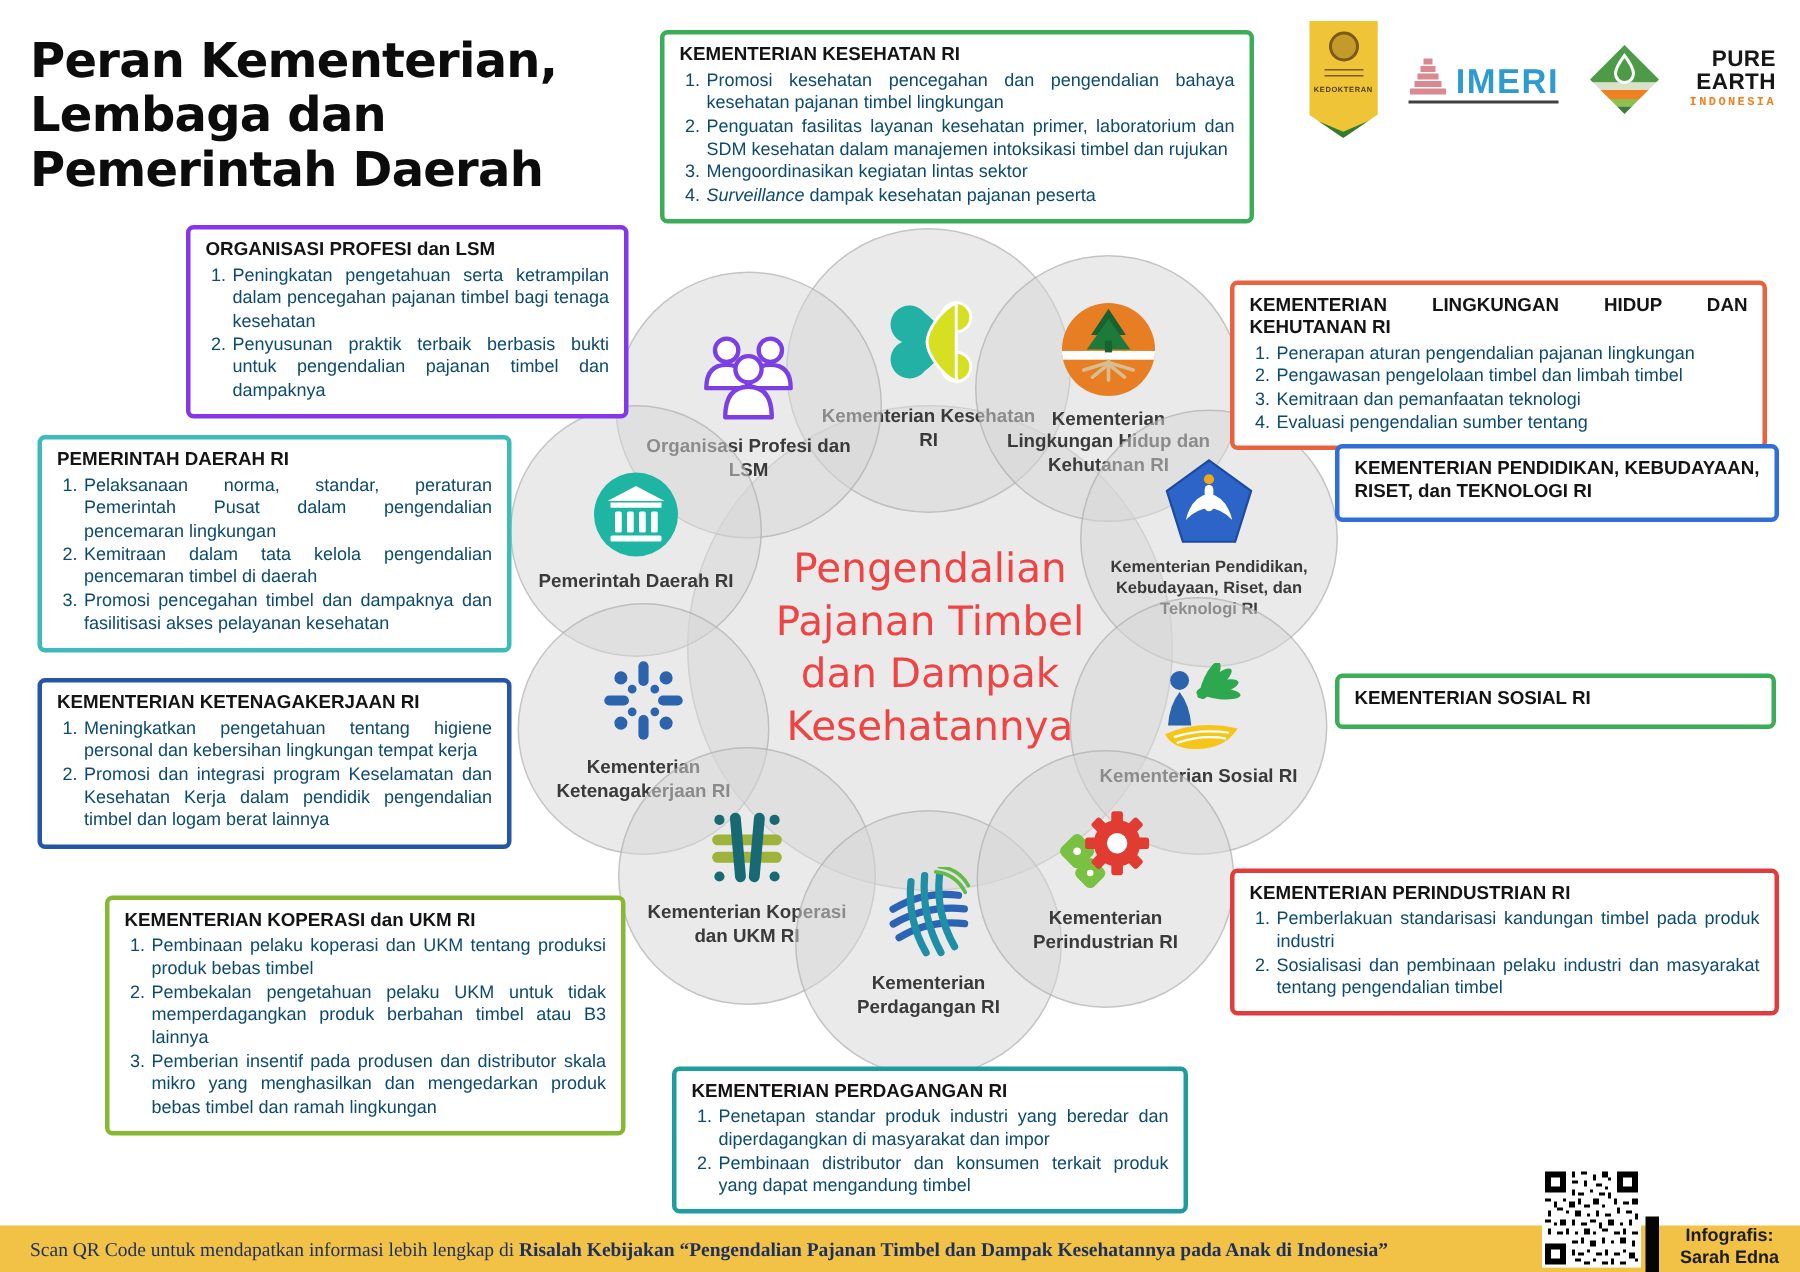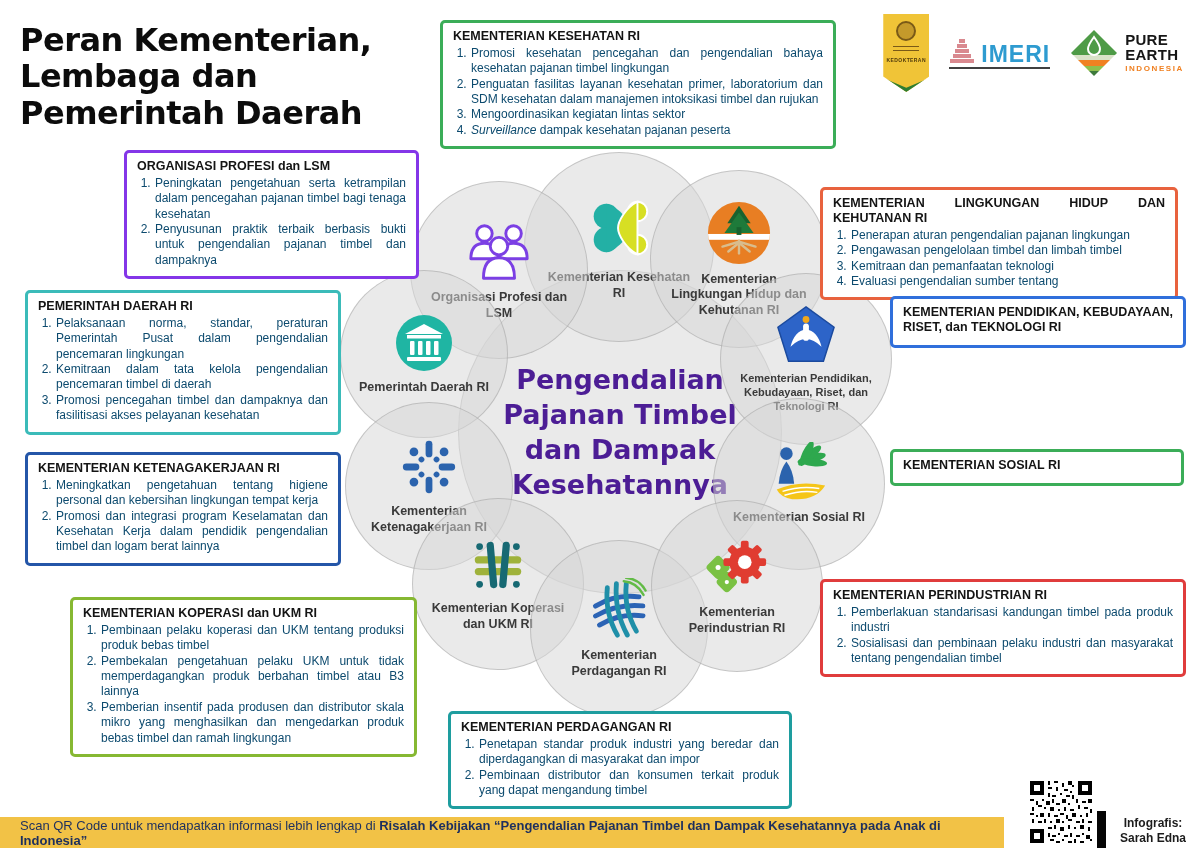--- a/index.html
+++ b/index.html
@@ -25,23 +25,23 @@
     display: flex; flex-direction: column; align-items: center;
   }
   .ui-emblem { margin-top: 7px; width: 20px; height: 20px; border-radius: 50%; border: 2px solid #7A5A17; background: #C49A2B; }
   .ui-lines { margin-top: 5px; width: 26px; border-top: 1.5px solid #7A5A17; }
   .ui-lines + .ui-lines { margin-top: 3px; }
   .ui-caption { margin-top: 6px; font-size: 5px; font-weight: 700; letter-spacing: .4px; color: #4F3A0C; }
   .ui-flag .chev { position: absolute; bottom: 0; left: 0; width: 46px; height: 14px; background: #2E7D32;
     clip-path: polygon(0 0,50% 70%,100% 0,100% 30%,50% 100%,0 30%); }
   .imeri { display: flex; align-items: flex-end; gap: 6px; border-bottom: 2px solid #404040; padding-bottom: 2px; }
   .imeri-label { font-size: 23px; font-weight: 700; color: #2E9BD0; letter-spacing: 1px; line-height: .9; }
-  .pure-earth { display: flex; align-items: center; gap: 7px; }
+  .pure-earth { display: flex; align-items: center; gap: 19px; text-align: right; }
   .pe-text .pe-big { font-size: 15px; font-weight: 800; color: #161616; line-height: .95; letter-spacing: .3px; }
-  .pe-text .pe-sub { font-size: 8px; font-weight: 700; color: #F08122; letter-spacing: 1.6px; margin-top: 2px; }
+  .pe-text .pe-sub { font-size: 8px; font-weight: 700; color: #F08122; letter-spacing: 1.6px; margin-top: 2px; font-family: Liberation Mono, monospace; }
 
   
   .bubble {
     position: absolute; border-radius: 50%;
     background: rgba(214,214,214,0.52);
     border: 1px solid rgba(150,150,150,0.45);
     display: flex; flex-direction: column; align-items: center; justify-content: center;
     text-align: center;
   }
   .bubble .blabel {
@@ -49,37 +49,37 @@
   }
   .bubble.small-label .blabel { font-size: 11px; }
   .center-bubble {
     position: absolute; left: 458px; top: 270px; width: 324px; height: 324px;
     border-radius: 50%; background: rgba(216,216,216,0.55);
     border: 1px solid rgba(150,150,150,0.4);
     display: flex; align-items: center; justify-content: center; text-align: center;
   }
   .center-title {
     width: 244px; font-family: "DejaVu Sans", sans-serif;
-    font-weight: 700; font-size: 27px; line-height: 1.3; color: #4c1d95;
+    font-weight: 400; font-size: 27px; line-height: 1.3; color: #ef4444;
   }
 
   
   .info-box {
     position: absolute; background: #ffffff; border: 3px solid #888;
     border-radius: 5px; padding: 6px 10px 8px 8px; z-index: 6;
   }
   .info-box h3 { font-size: 12.5px; font-weight: 700; color: #141414; margin: 0 0 2px 2px; line-height: 1.2; text-align: justify; }
   .info-box ol { margin: 0 0 0 0; padding-left: 19px; }
   .info-box li { font-size: 12px; color: #0c4a6e; line-height: 1.28; text-align: justify; padding-left: 1px; }
 
   
   .footer-bar {
-    position: absolute; left: 0; bottom: 0; width: 1004px; height: 31px;
+    position: absolute; left: 0; bottom: 0; width: 1200px; height: 31px;
     background: #F2C246; display: flex; align-items: center;
-    padding-left: 20px; z-index: 4;
+    padding-left: 20px; z-index: 4; font-family: Liberation Serif, serif;
   }
   .footer-text { font-size: 13px; color: #1D2F5E; }
   .footer-text b { font-weight: 700; }
   .qr-wrap { position: absolute; left: 1028px; top: 779px; width: 66px; height: 66px; background: #fff; z-index: 7; }
   .footer-divider { position: absolute; left: 1097px; top: 811px; width: 9px; height: 37px; background: #050505; z-index: 7; }
   .credit { position: absolute; left: 1106px; top: 816px; width: 94px; text-align: center;
     font-size: 12px; font-weight: 600; color: #1c1c1c; line-height: 1.25; z-index: 7; }
 </style>
 </head>
 <body>

